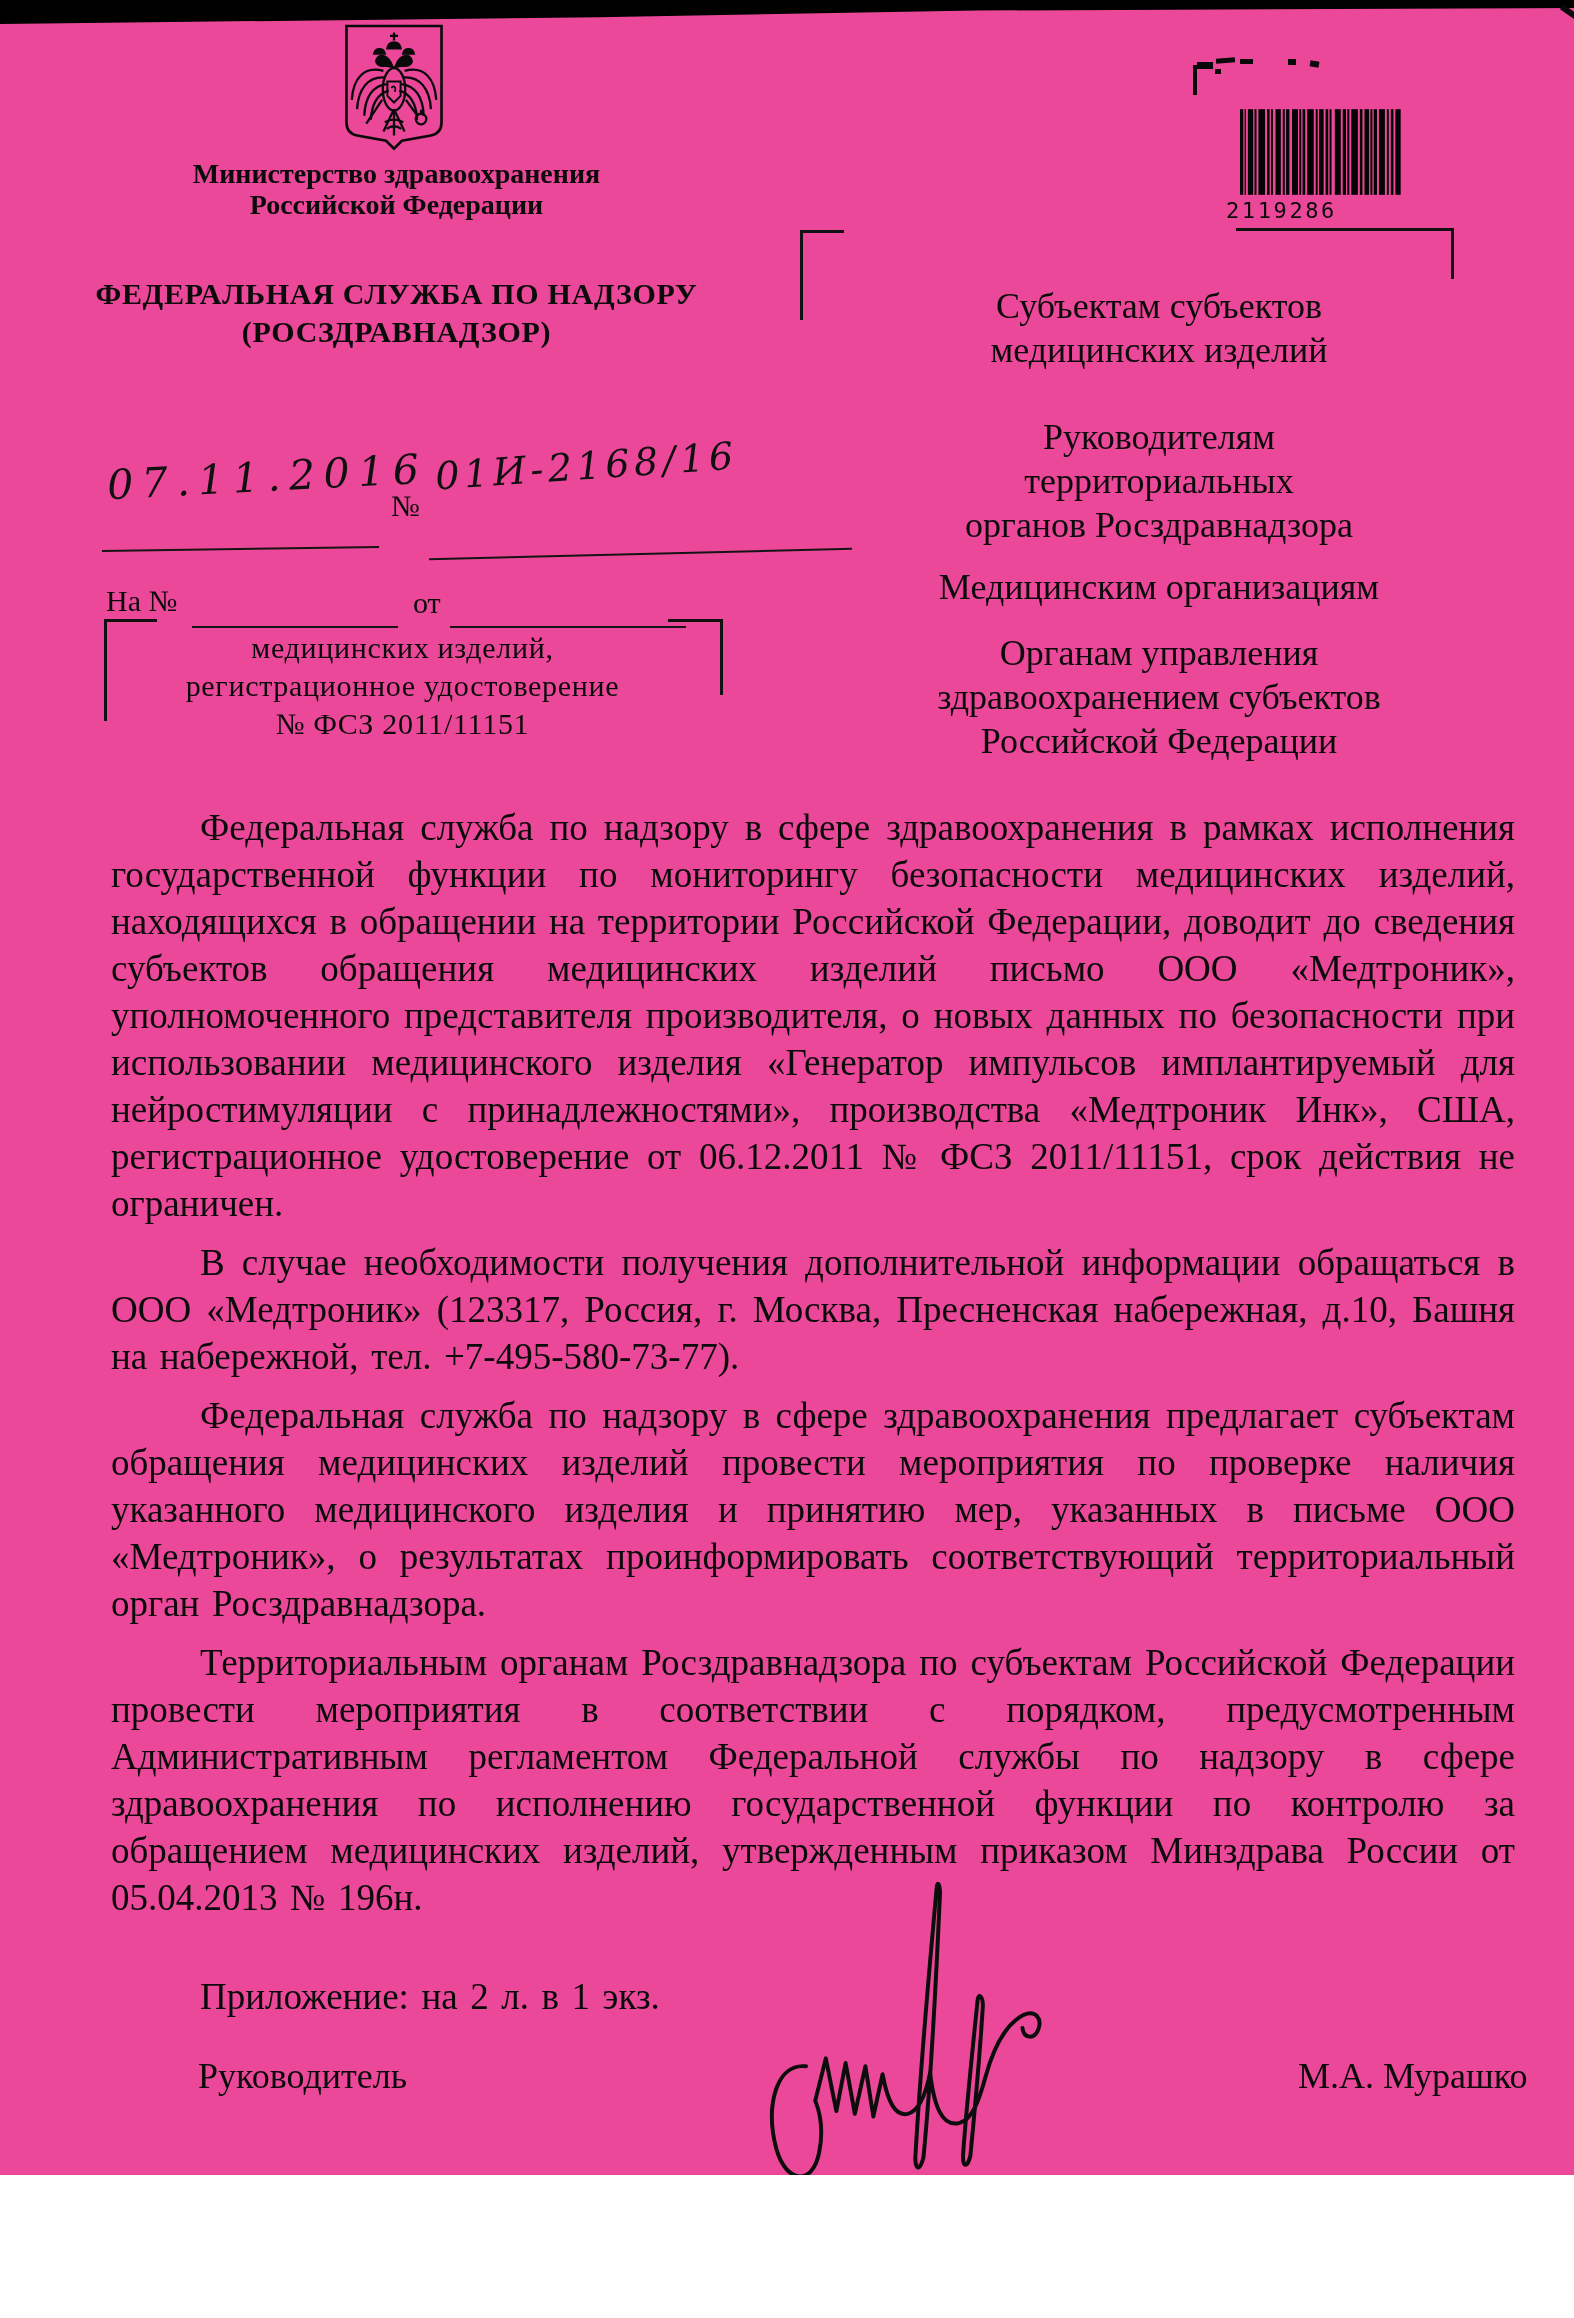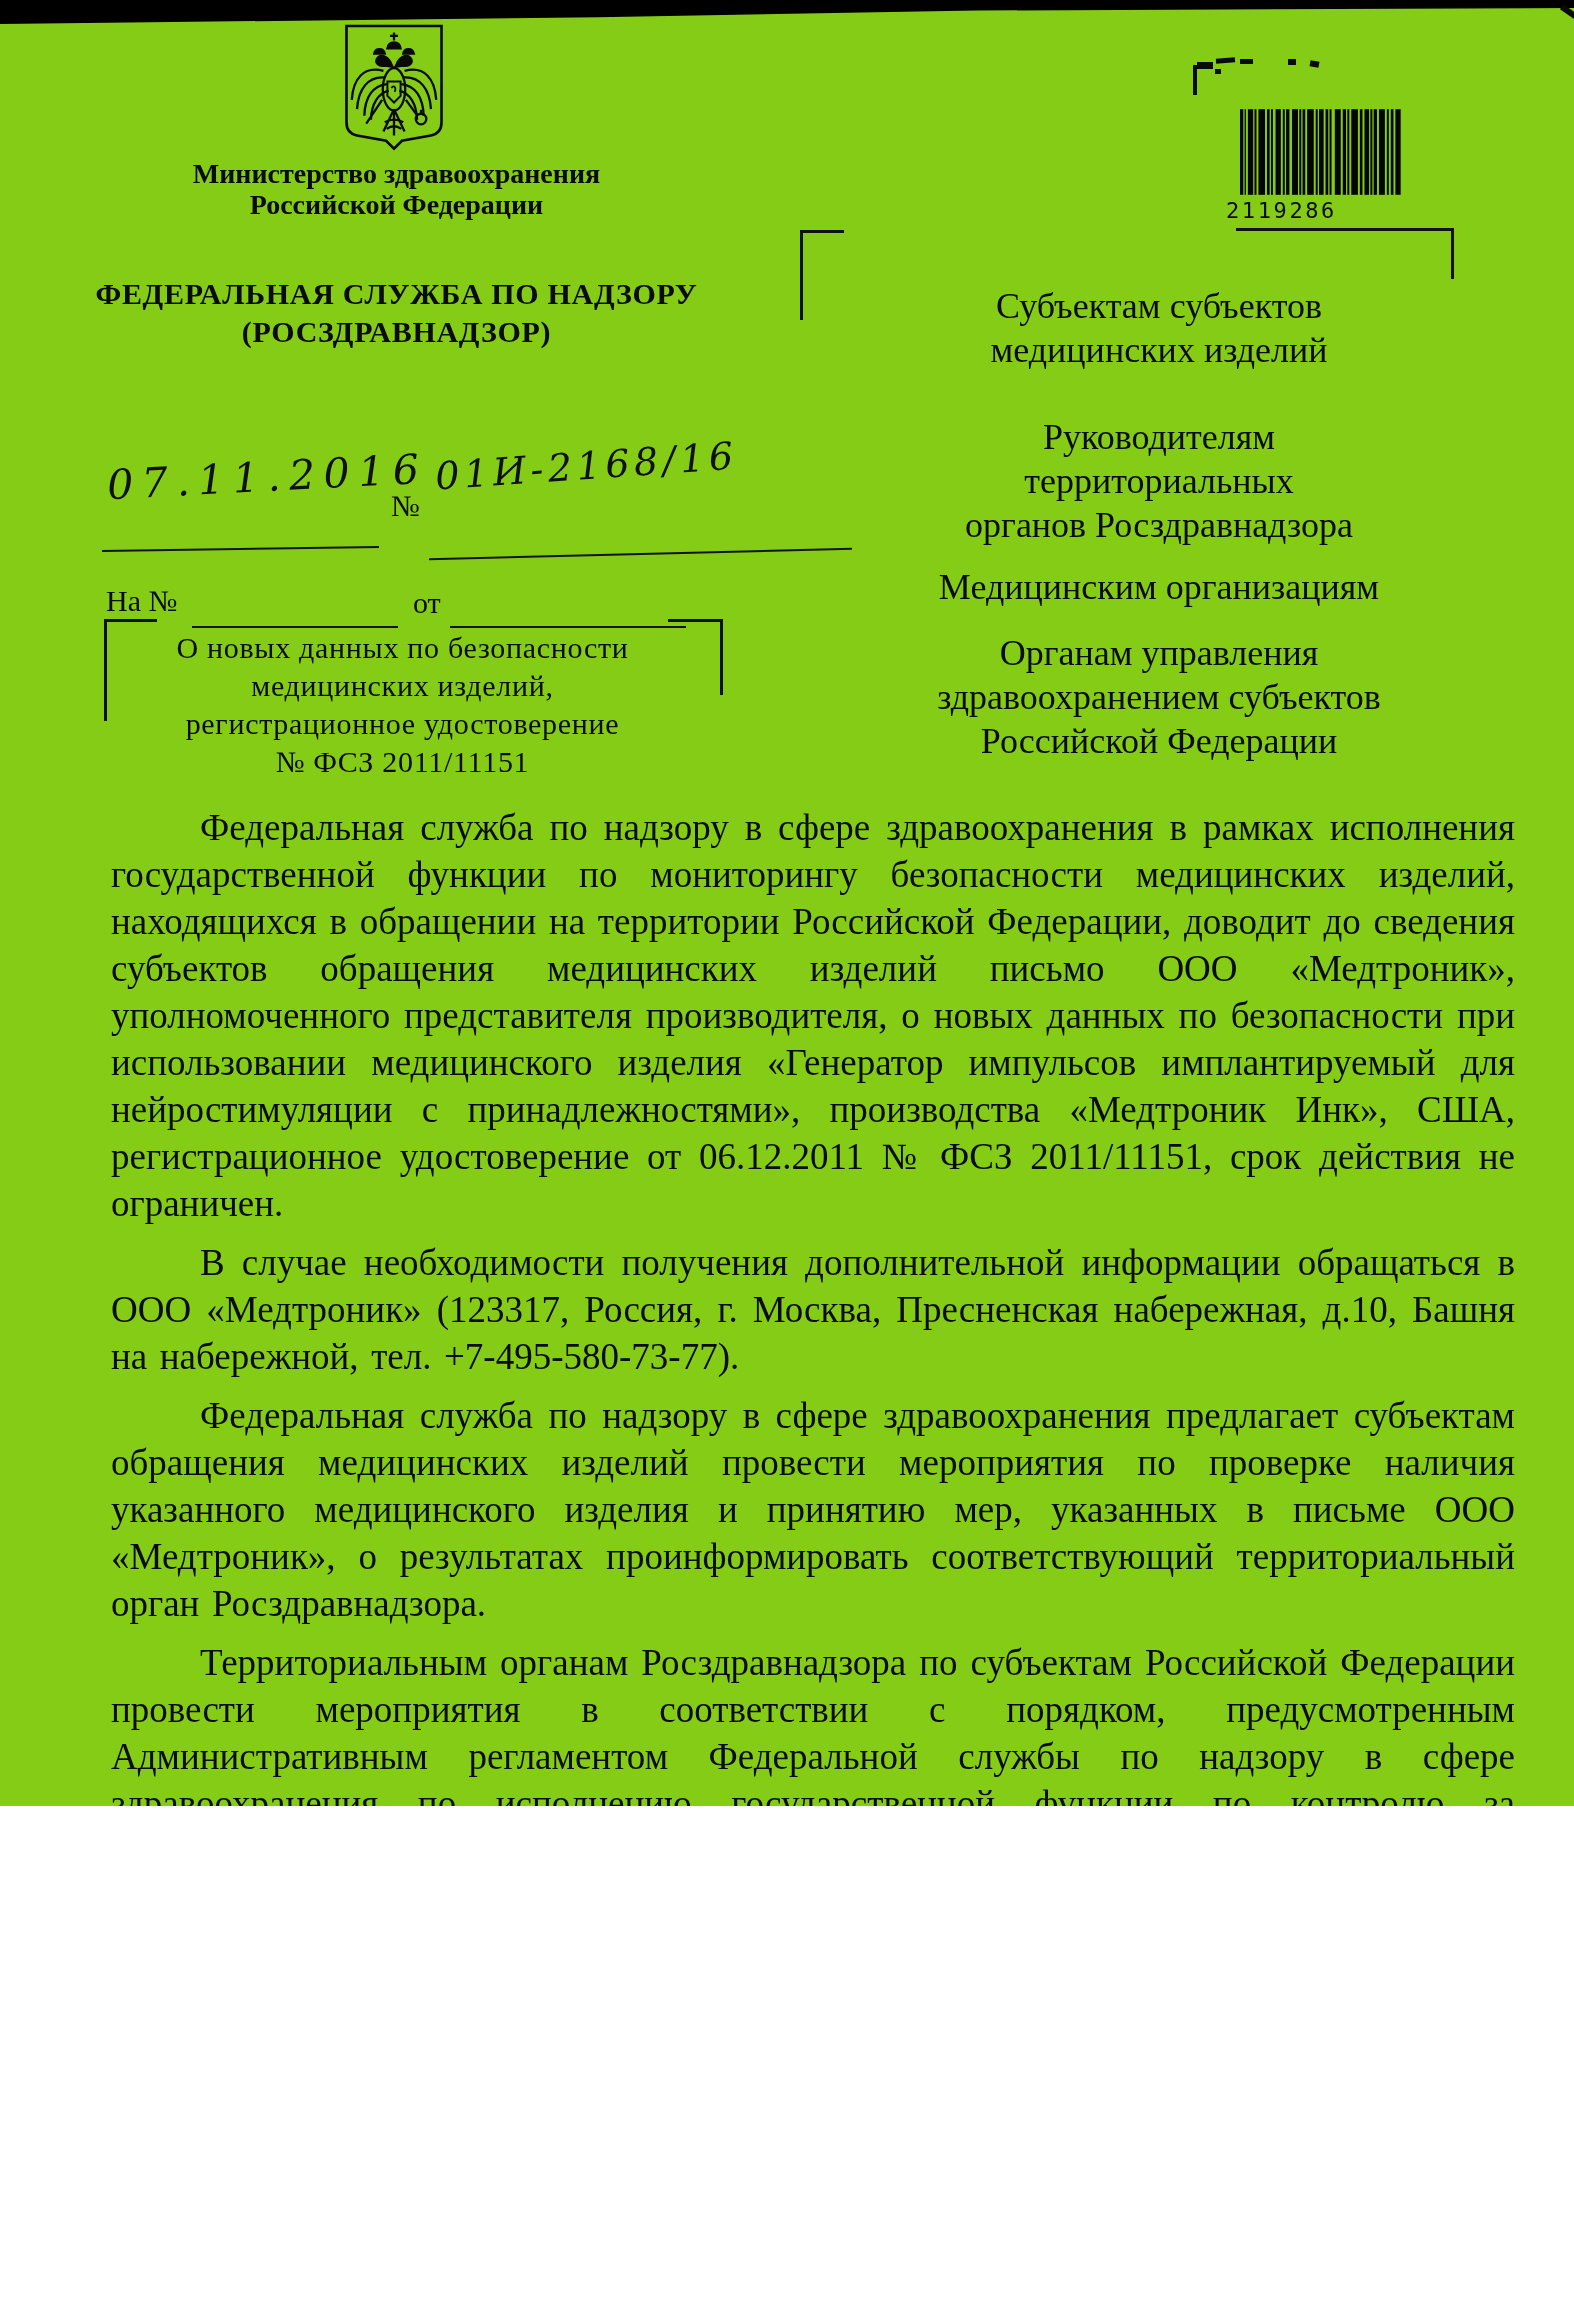--- a/index.html
+++ b/index.html
@@ -1,16 +1,16 @@
 <!DOCTYPE html>
 <html lang="ru" style="font-size:10.6px"><head>
 <meta charset="utf-8">
 <style>
   html,body{margin:0;padding:0;background:#ffffff;}
-  .page{position:relative;width:1574px;height:1806px;background:#84cc16;
+  .page{position:relative;width:1574px;height:2175px;background:#ec4899;
         font-family:"Liberation Serif","DejaVu Serif",serif;color:#0b0b0b;overflow:hidden;}
 
   
   .topbar{position:absolute;left:0;top:0;width:1574px;height:24px;background:#000;
           clip-path:polygon(0 0,100% 0,100% 33%,62% 44%,38% 72%,0 100%);}
   .speck{position:absolute;background:#0a0a0a;}
   .speckline{position:absolute;border-left:4px solid #0a0a0a;border-top:2.6px solid #0a0a0a;}
 
   
   .emblem{position:absolute;left:341px;top:22px;}
@@ -135,21 +135,20 @@
   <div class="rule rule-num"></div>
 
   <div class="plain na-label">На №</div>
   <div class="rule rule-na1"></div>
   <div class="plain ot-label">от</div>
   <div class="rule rule-na2"></div>
 
   <div class="br-tl"></div>
   <div class="br-tr"></div>
   <div class="cblock subject">
-    <span>О новых данных по безопасности</span>
     <span>медицинских изделий,</span>
     <span>регистрационное удостоверение</span>
     <span>№ ФСЗ 2011/11151</span>
   </div>
 
   <svg class="barcode" width="162" height="86" viewBox="0 0 246 130">
     <g fill="#050505">
       <rect x="0" y="0" width="5" height="130"></rect>
         <rect x="7" y="0" width="2" height="130"></rect>
       <rect x="12" y="0" width="8" height="130"></rect>

